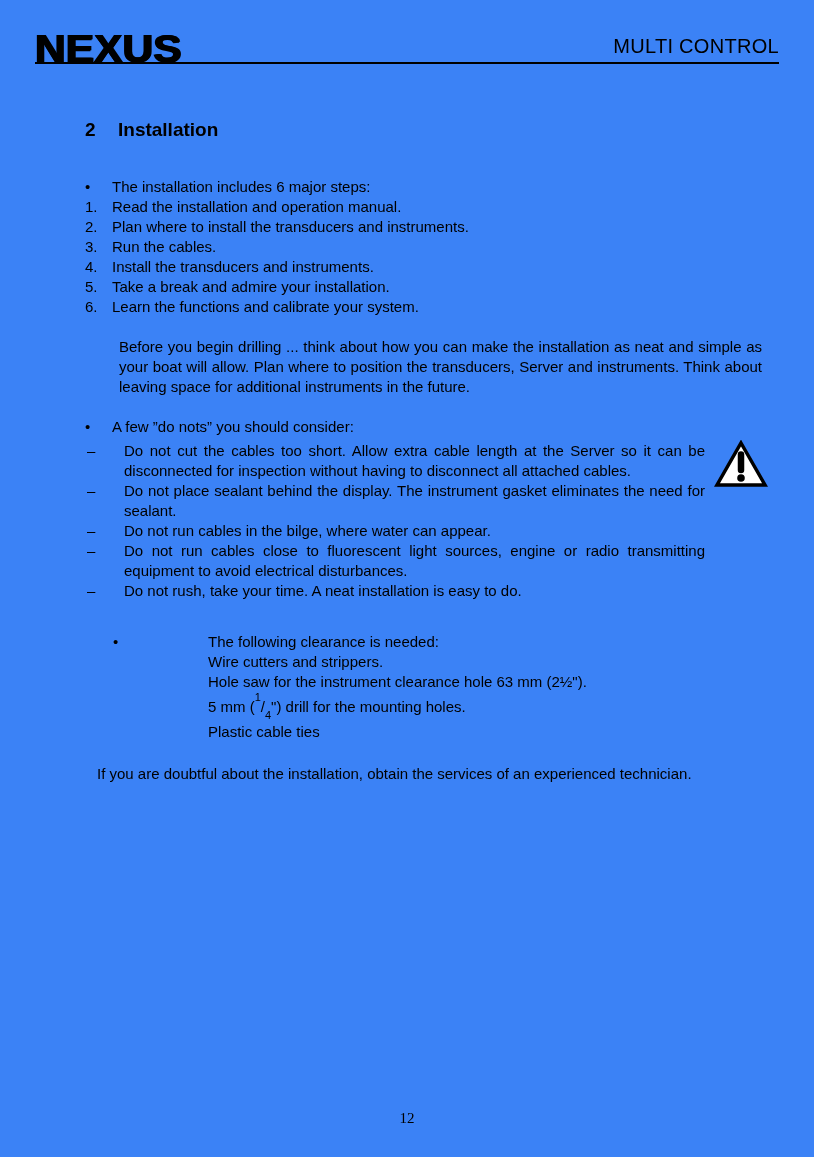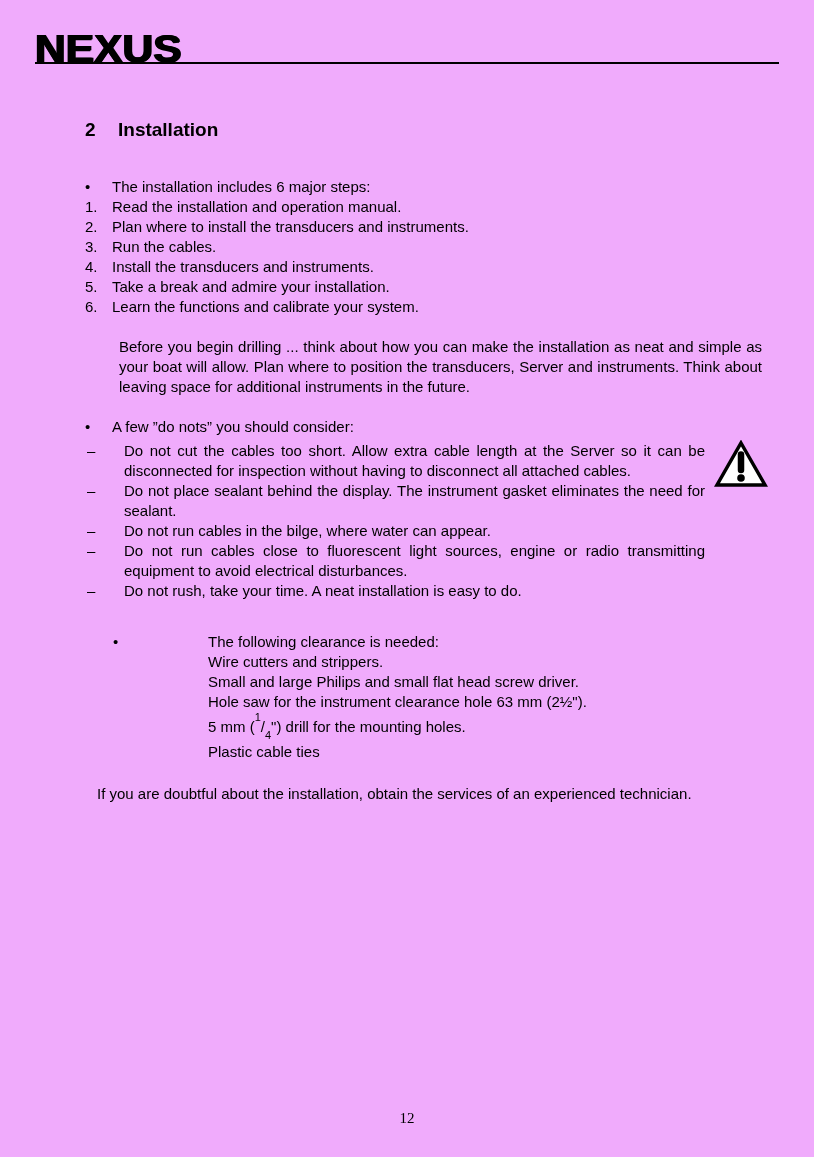--- a/index.html
+++ b/index.html
@@ -1,20 +1,20 @@
 <!DOCTYPE html>
 <html><head>
 <meta charset="utf-8">
 <style>
   html, body { margin: 0; padding: 0; background: #ffffff; }
   .page {
     position: relative;
     width: 814px;
     height: 1157px;
-    background: #f0abfc;
+    background: #3b82f6;
     color: #000;
     font-family: "Liberation Sans", sans-serif;
     font-size: 15px;
     line-height: 20px;
     overflow: hidden;
   }
 
   
   .header {
     position: absolute;
@@ -129,20 +129,21 @@
     font-family: Liberation Serif, serif;
   }
 </style>
 </head>
 <body>
 
 <div class="page">
 
   <div class="header">
     <div class="logo">NEXUS</div>
+    <div class="doc-title">MULTI CONTROL</div>
   </div>
 
   <div class="content">
 
     <div class="heading">
       <span class="num">2</span>
       <span>Installation</span>
     </div>
 
     <div class="row steps-title">
@@ -213,21 +214,20 @@
         <path d="M27 14.5 L27 30" stroke="#000000" stroke-width="6.5" stroke-linecap="round" fill="none"></path>
         <circle cx="27" cy="38" r="3.8" fill="#000000"></circle>
       </svg>
     </div>
 
     <div class="materials">
       <div class="bullet-cell">•</div>
       <div>
         <div class="bold">The following clearance is needed:</div>
         <div>Wire cutters and strippers.</div>
-        <div>Small and large Philips and small flat head screw driver.</div>
         <div>Hole saw for the instrument clearance hole 63 mm (2½").</div>
         <div><span>5 mm (</span><sup class="frac">1</sup><span>/</span><sub class="frac">4</sub><span>") drill for the mounting holes.</span></div>
         <div>Plastic cable ties</div>
       </div>
     </div>
 
     <div class="closing">If you are doubtful about the installation, obtain the services of an experienced technician.</div>
 
   </div>
 

